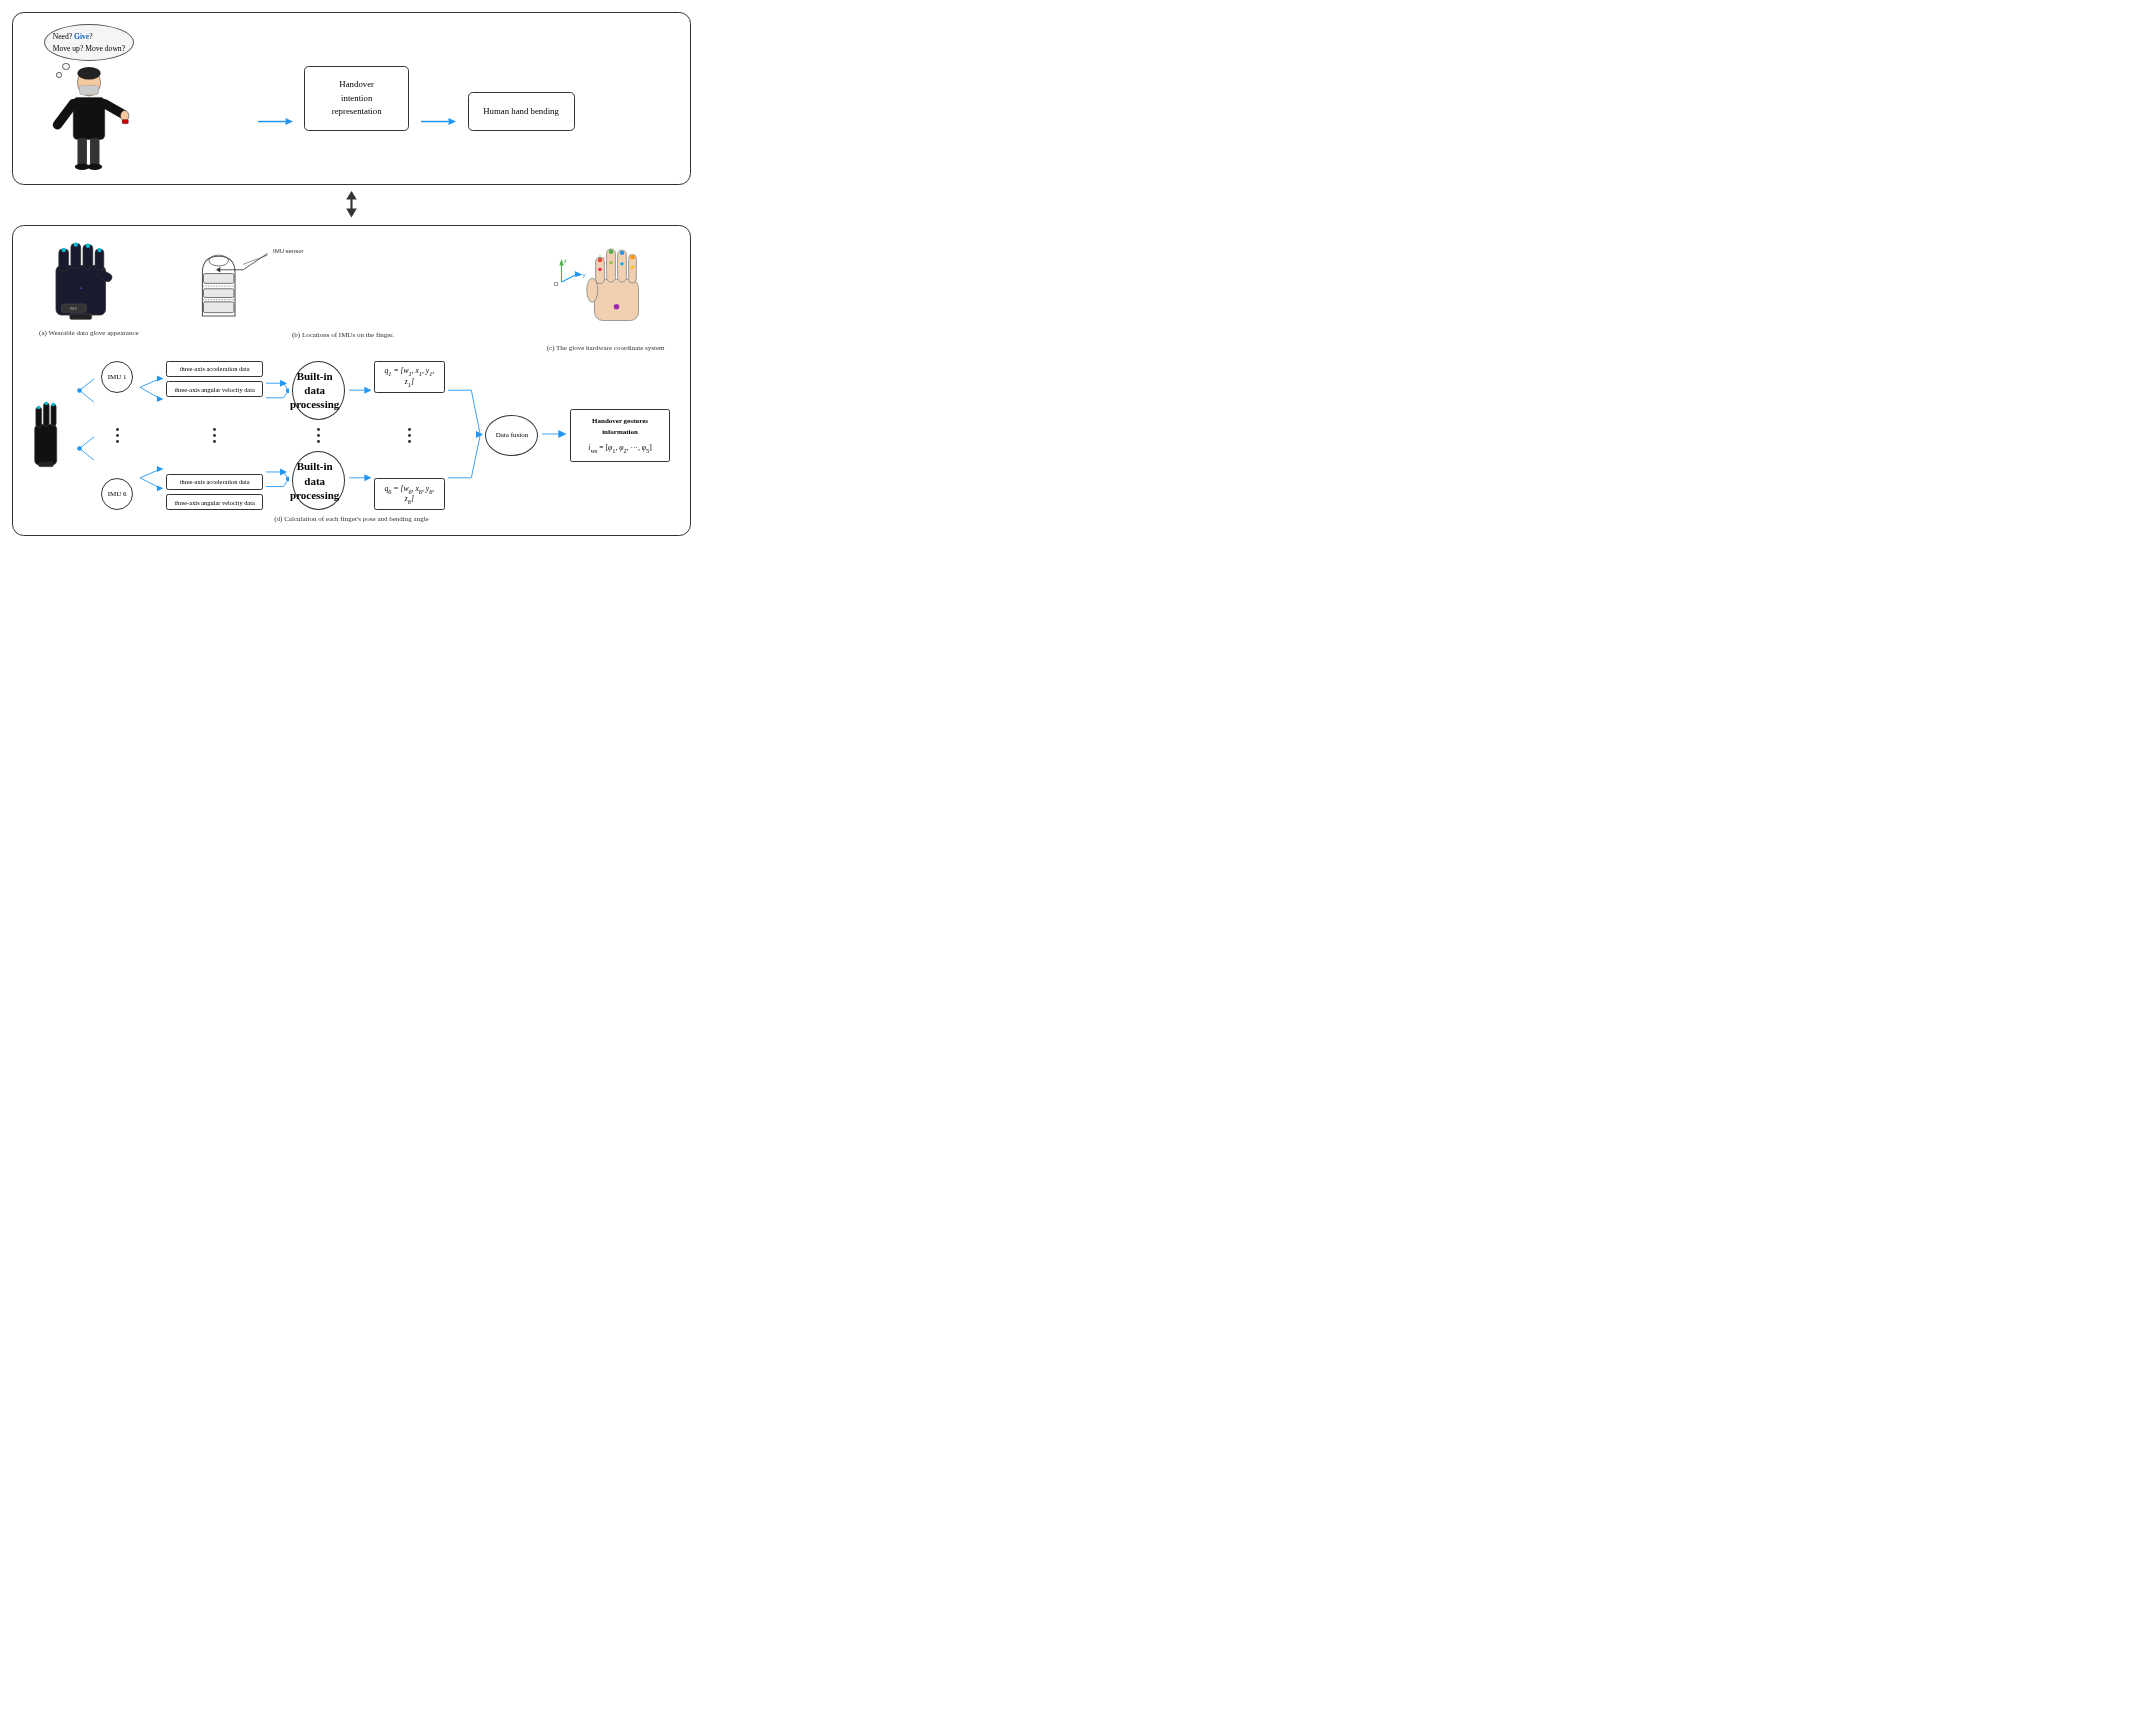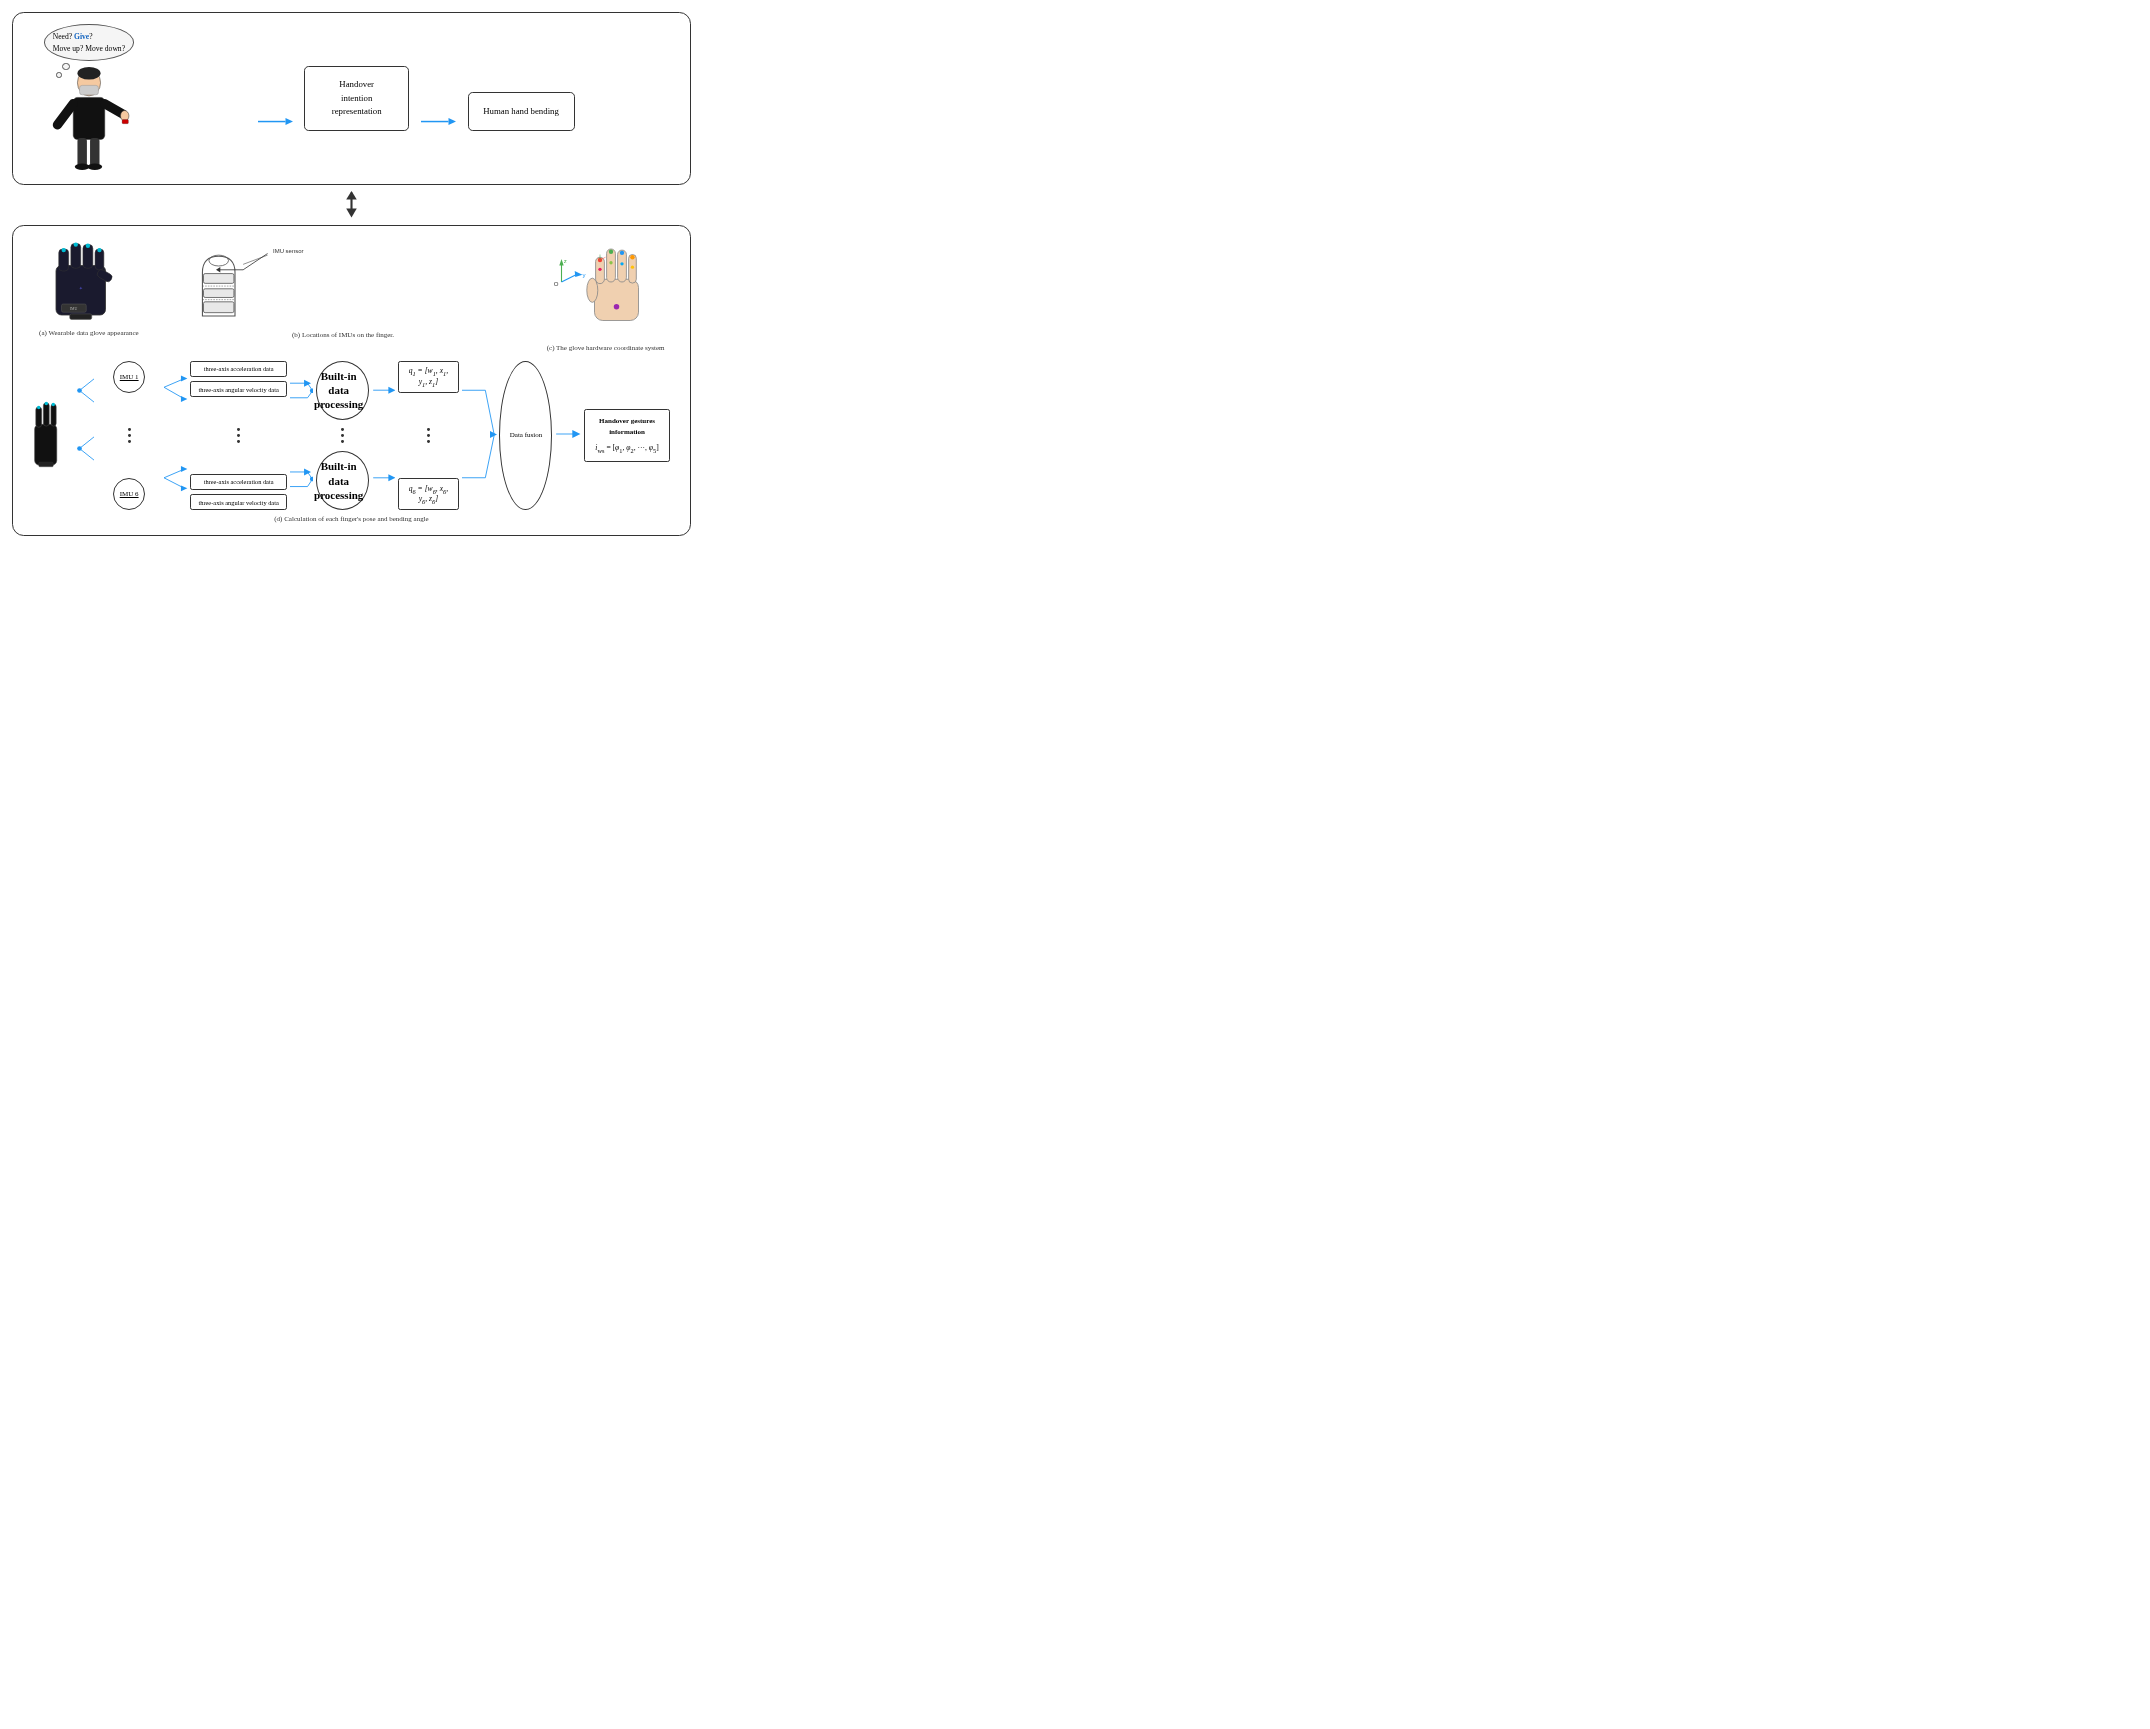--- a/index.html
+++ b/index.html
@@ -489,21 +489,21 @@
 
         <svg width="29" height="117" viewBox="0 0 50 200" style="flex-shrink:0;">
           <line x1="25" y1="50" x2="50" y2="30" stroke="#2196f3" stroke-width="1.5"></line>
           <line x1="25" y1="50" x2="50" y2="70" stroke="#2196f3" stroke-width="1.5"></line>
           <line x1="25" y1="150" x2="50" y2="130" stroke="#2196f3" stroke-width="1.5"></line>
           <line x1="25" y1="150" x2="50" y2="170" stroke="#2196f3" stroke-width="1.5"></line>
           <circle cx="25" cy="50" r="4" fill="#2196f3"></circle>
           <circle cx="25" cy="150" r="4" fill="#2196f3"></circle>
         </svg>
 
-        <div style="display:flex;flex-direction:column;gap:35px;align-items:center;justify-content:space-between;margin:0 19px;text-decoration:underline;">
+        <div style="display:flex;flex-direction:column;gap:35px;align-items:center;justify-content:space-between;margin:0 7px;">
           <div class="imu-circle">
             <span>IMU 1</span>
           </div>
           <div style="display:flex;flex-direction:column;gap:3.5px;align-items:center;">
             <div class="dot"></div>
             <div class="dot"></div>
             <div class="dot"></div>
           </div>
           <div class="imu-circle">
             <span>IMU 6</span>
@@ -601,21 +601,21 @@
         </div>
 
         <svg width="35" height="146" viewBox="0 0 60 250" style="flex-shrink:0;">
           <line x1="0" y1="50" x2="40" y2="50" stroke="#2196f3" stroke-width="1.5"></line>
           <line x1="40" y1="50" x2="55" y2="125" stroke="#2196f3" stroke-width="1.5"></line>
           <line x1="0" y1="200" x2="40" y2="200" stroke="#2196f3" stroke-width="1.5"></line>
           <line x1="40" y1="200" x2="55" y2="128" stroke="#2196f3" stroke-width="1.5"></line>
           <polygon points="48,120 60,126 48,132" fill="#2196f3"></polygon>
         </svg>
 
-        <div style="display:flex;margin:0 2.9px;">
+        <div style="display:flex;align-items:center;margin:0 2.9px;">
           <div class="data-fusion-oval">
             <span>Data fusion</span>
           </div>
         </div>
 
         <svg width="26" height="146" viewBox="0 0 45 250" style="flex-shrink:0;">
           <line x1="2" y1="125" x2="38" y2="125" stroke="#2196f3" stroke-width="1.5"></line>
           <polygon points="30,118 44,125 30,132" fill="#2196f3"></polygon>
         </svg>
 

